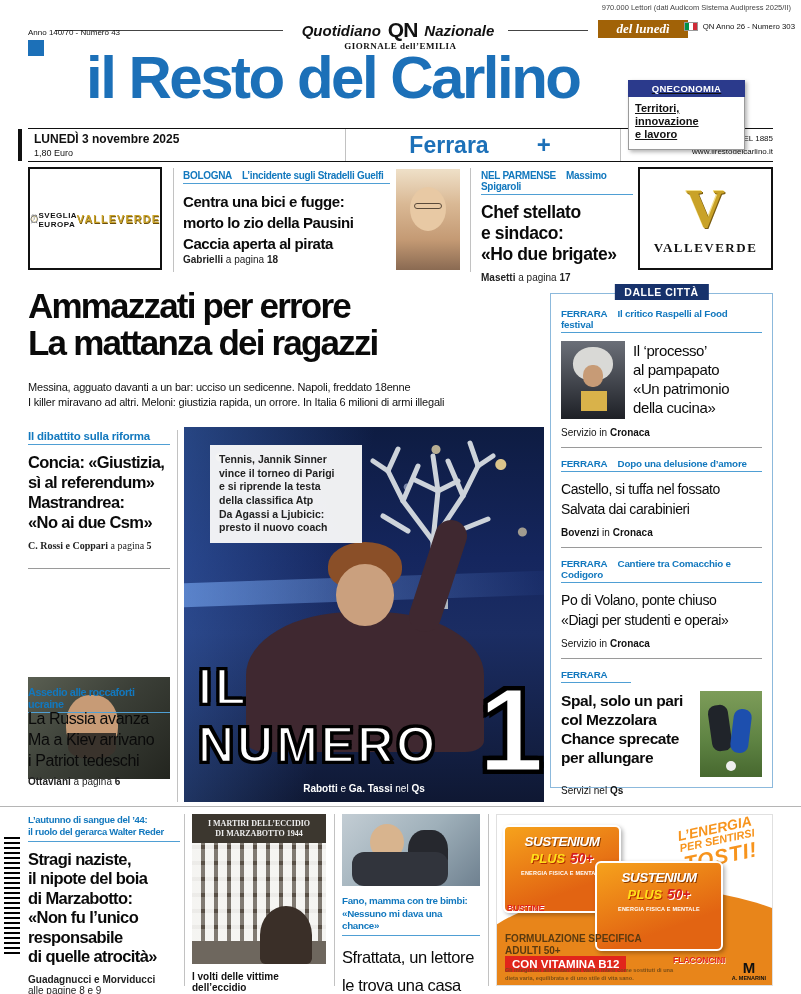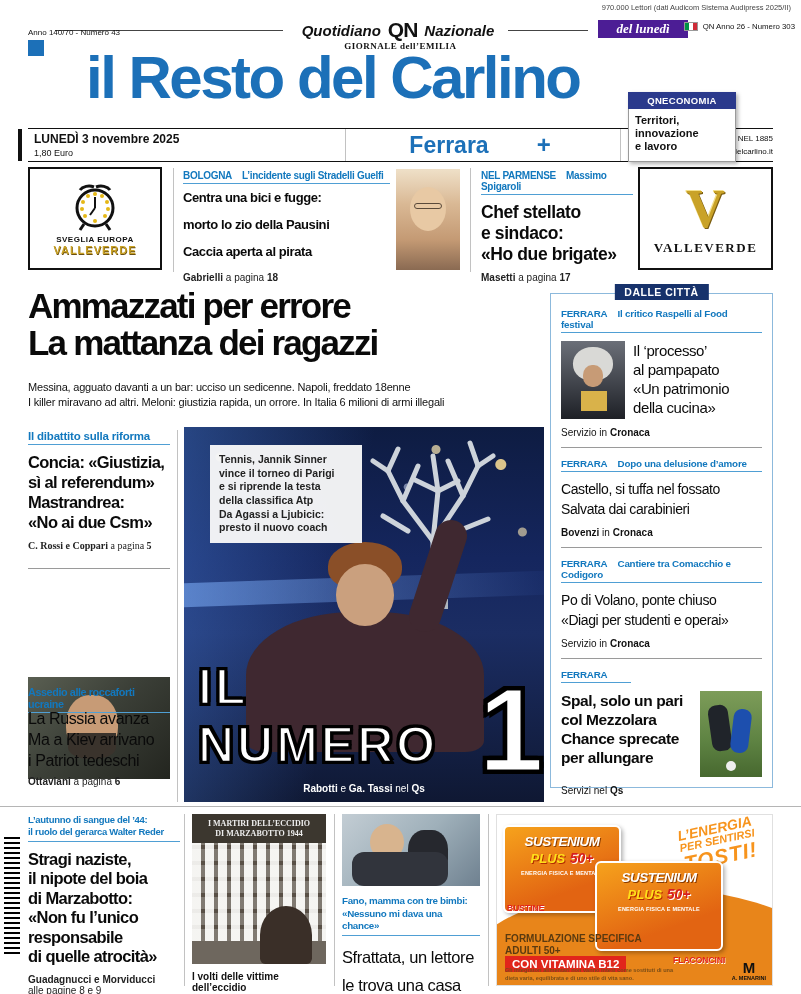--- a/index.html
+++ b/index.html
@@ -103,30 +103,30 @@
 
   <div class="abs" style="top:3px; right:10px; font-size:7.5px; color:#444;">970.000 Lettori  (dati Audicom Sistema Audipress 2025/II)</div>
   <div class="abs hrule" style="top:30px; left:55px; width:228px; background:#444;"></div>
   <div class="abs hrule" style="top:30px; left:508px; width:80px; background:#444;"></div>
   <div class="abs" style="top:18px; left:288px; width:220px; display:flex; justify-content:center; align-items:center; gap:7px;">
     <span style="font-style:italic; font-weight:800; font-size:15px;">Quotidiano</span>
     <span style="font-weight:800; font-size:21px; letter-spacing:-1px;">QN</span>
     <span style="font-style:italic; font-weight:800; font-size:15px;">Nazionale</span>
   </div>
   <div class="abs" style="top:28px; left:28px; font-size:8px;">Anno 140/70 - Numero 43</div>
-  <div class="abs" style="top:20px; left:598px; width:90px; height:18px; background:#4c1d95; color:#fff; display:flex; align-items:center; justify-content:center; font-family:'Liberation Serif',serif; font-style:italic; font-weight:700; font-size:13px;">del lunedì</div>
+  <div class="abs" style="top:20px; left:598px; width:90px; height:18px; background:#a16207; color:#fff; display:flex; align-items:center; justify-content:center; font-family:'Liberation Serif',serif; font-style:italic; font-weight:700; font-size:13px;">del lunedì</div>
   <div class="abs" style="top:22px; right:6px; display:flex; gap:5px; align-items:center;">
     <span class="flag"></span>
     <span style="font-size:7.8px;">QN Anno 26 - Numero 303</span>
   </div>
   <div class="abs" style="top:41px; left:0; right:0; text-align:center; font-family:'Liberation Serif',serif; font-weight:700; font-size:9px; letter-spacing:.5px;">GIORNALE dell’EMILIA</div>
 
   <div class="abs" style="top:40px; left:28px; width:16px; height:16px; background:#1c70b8;"></div>
   <div class="abs" style="top:48px; left:86px;" id="masthead-title">il Resto del Carlino</div>
-  <div class="abs" style="top:92px; left:628px; width:108px; z-index:6; box-shadow:2px 2px 4px rgba(0,0,0,.3);">
+  <div class="abs" style="top:80px; left:628px; width:117px; z-index:6; box-shadow:2px 2px 4px rgba(0,0,0,.3);text-decoration:underline;">
     <div class="qneco-head">QNECONOMIA</div>
     <div class="qneco-body pre">Territori,
 innovazione
 e lavoro</div>
   </div>
 
   <div class="abs" style="top:128px; left:28px; width:745px; height:34px; border-top:1.5px solid #111; border-bottom:1px solid #111;"></div>
   <div class="abs" style="top:129px; left:18px; width:4px; height:32px; background:#111;"></div>
   <div class="abs" style="top:132px; left:34px;">
     <div style="font-weight:800; font-size:12px;">LUNEDÌ 3 novembre 2025</div>
@@ -136,21 +136,21 @@
   <div class="abs" style="left:346px; top:130px; width:268px; height:30px; display:flex; justify-content:center; align-items:center; gap:48px;">
     <span style="font-weight:800; font-size:23px; color:#1c70b8;">Ferrara</span>
     <span style="font-weight:800; font-size:24px; color:#1c70b8;">+</span>
   </div>
   <div class="abs vrule" style="left:620px; top:129px; height:32px;"></div>
   <div class="abs" style="top:133px; right:28px; text-align:right; font-size:8px; line-height:1.6;">
     <div>FONDATO NEL 1885</div>
     <div>www.ilrestodelcarlino.it</div>
   </div>
 
-  <div class="abs" style="left:28px; top:167px; width:134px; height:103px; border:2px solid #111; display:flex; flex-direction:column; align-items:center; justify-content:center;">
+  <div class="abs" style="left:28px; top:167px; width:134px; height:103px; border:2px solid #111; display:flex; align-items:center; justify-content:center;">
     <svg width="46" height="50" viewBox="0 0 46 50">
       <path d="M8 8 A10 7 0 0 1 22 5" fill="none" stroke="#111" stroke-width="3"></path>
       <path d="M24 5 A10 7 0 0 1 38 8" fill="none" stroke="#111" stroke-width="3"></path>
       <circle cx="23" cy="26" r="18" fill="#fff" stroke="#111" stroke-width="3"></circle>
       <g fill="#e5b816">
         <circle cx="23" cy="12" r="2"></circle>
           <circle cx="30" cy="14" r="2"></circle>
           <circle cx="35" cy="20" r="2"></circle>
           <circle cx="36" cy="27" r="2"></circle>
           <circle cx="33" cy="34" r="2"></circle>
@@ -166,24 +166,24 @@
       <line x1="34" y1="42" x2="38" y2="48" stroke="#111" stroke-width="3"></line>
     </svg>
     <div style="font-size:8px; font-weight:800; letter-spacing:.5px; margin-top:3px;">SVEGLIA EUROPA</div>
     <div style="font-size:11px; font-weight:800; color:#c9a227; text-shadow:.5px .5px 0 #6b4f0e; letter-spacing:1px;">VALLEVERDE</div>
   </div>
   <div class="abs vrule" style="left:173px; top:168px; height:104px;"></div>
   <div class="abs" style="left:183px; top:170px; width:207px;">
     <div class="kicker" style="font-size:10px; letter-spacing:-0.3px;">
       <span class="tag">BOLOGNA</span><span class="rest">L’incidente sugli Stradelli Guelfi</span>
     </div>
-    <div class="hl pre" style="font-size:13px; line-height:27px; ">Centra una bici e fugge:
+    <div class="hl pre" style="font-size:15px; line-height:21px; margin-top:7px;">Centra una bici e fugge:
 morto lo zio della Pausini
 Caccia aperta al pirata</div>
-    <div class="byline" style="margin-top:7px;">
+    <div class="byline" style="">
       <b>Gabrielli</b><span> a pagina </span><b>18</b>
     </div>
   </div>
   <div class="abs ph" style="left:396px; top:169px; width:64px; height:101px; background:linear-gradient(180deg,#efe0c8 0%,#d9b894 35%,#c49a74 70%,#8a6a52 100%);">
     <div style="position:absolute; top:18px; left:14px; width:36px; height:44px; background:#e8c9a4; border-radius:50%;"></div>
     <div style="position:absolute; top:34px; left:18px; width:28px; height:6px; border:1.5px solid #5a4a3a; border-radius:3px; background:transparent;"></div>
   </div>
   <div class="abs vrule" style="left:470px; top:168px; height:104px;"></div>
   <div class="abs" style="left:481px; top:170px; width:152px;">
     <div class="kicker" style="font-size:10px; letter-spacing:-0.3px;">

